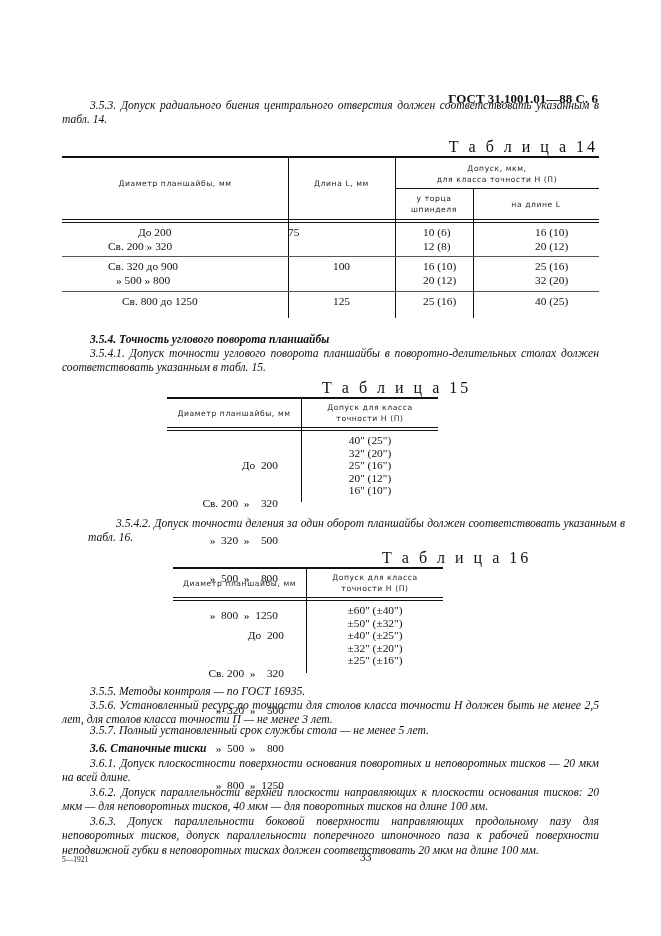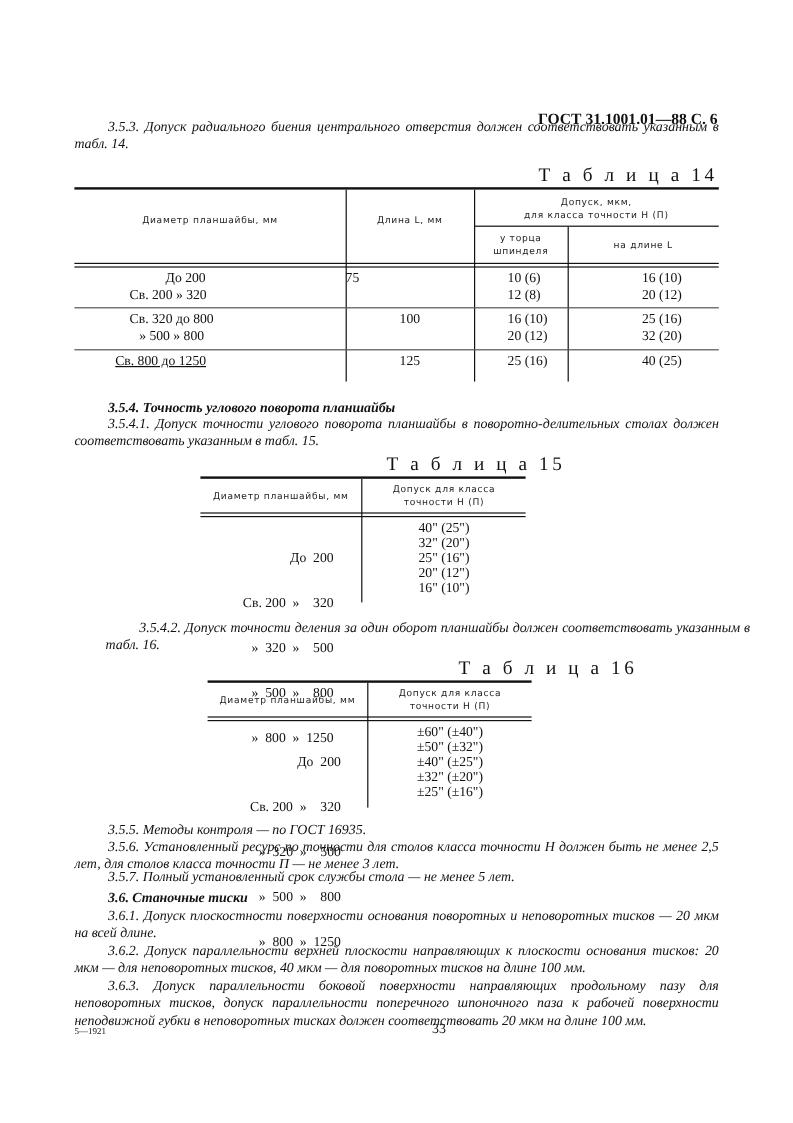--- a/index.html
+++ b/index.html
@@ -57,34 +57,34 @@
     <div class="cellv" style="left:423px; top:226px;">
       <div>10 (6)</div>
         <div>12 (8)</div>
     </div>
     <div class="cellv" style="left:535px; top:226px;">
       <div>16 (10)</div>
         <div>20 (12)</div>
     </div>
 
     <div class="cellv" style="left:108px; top:260px;">
-      <div>Св. 320 до 800</div>
+      <div>Св. 320 до 900</div>
       <div style="padding-left:8px;">» 500 » 800</div>
     </div>
     <div class="cellv" style="left:288px; top:260px; width:107px; text-align:center;">100</div>
     <div class="cellv" style="left:423px; top:260px;">
       <div>16 (10)</div>
         <div>20 (12)</div>
     </div>
     <div class="cellv" style="left:535px; top:260px;">
       <div>25 (16)</div>
         <div>32 (20)</div>
     </div>
 
-    <div class="cellv" style="left:96px; top:295px;text-decoration:underline;">Св. 800 до 1250</div>
+    <div class="cellv" style="left:122px; top:295px;">Св. 800 до 1250</div>
     <div class="cellv" style="left:288px; top:295px; width:107px; text-align:center;">125</div>
     <div class="cellv" style="left:423px; top:295px;">25 (16)</div>
     <div class="cellv" style="left:535px; top:295px;">40 (25)</div>
   </div>
 
   <div class="abs para ind bold" style="top:333px;">3.5.4. Точность углового поворота планшайбы</div>
   <div class="abs para ind" style="top:347px;">3.5.4.1. Допуск точности углового поворота планшайбы в поворотно-делительных столах должен соответствовать указанным в табл. 15.</div>
 
   <div>
     <div class="abs tcap" style="top:381px; left:322px;text-align:right;">Т а б л и ц а  15</div>

